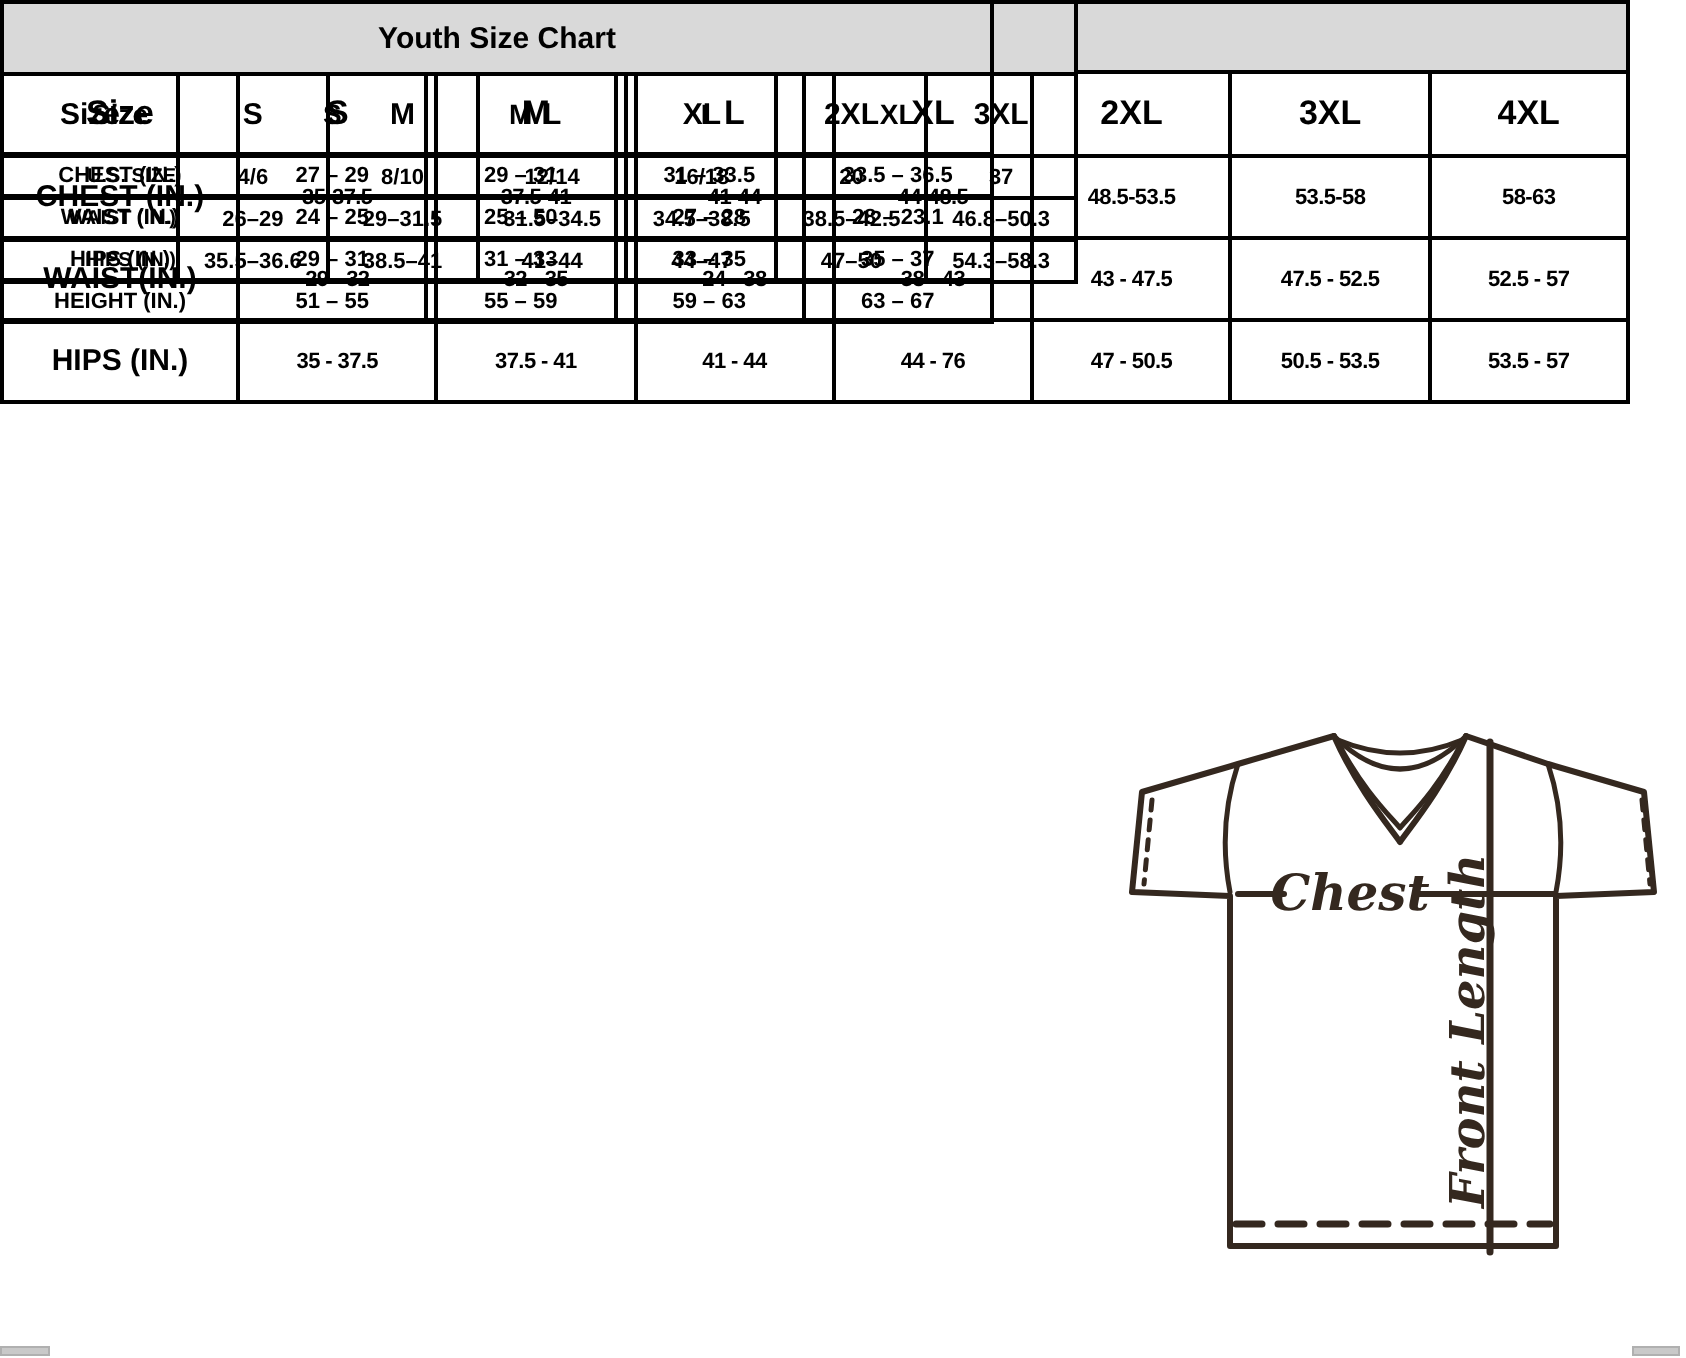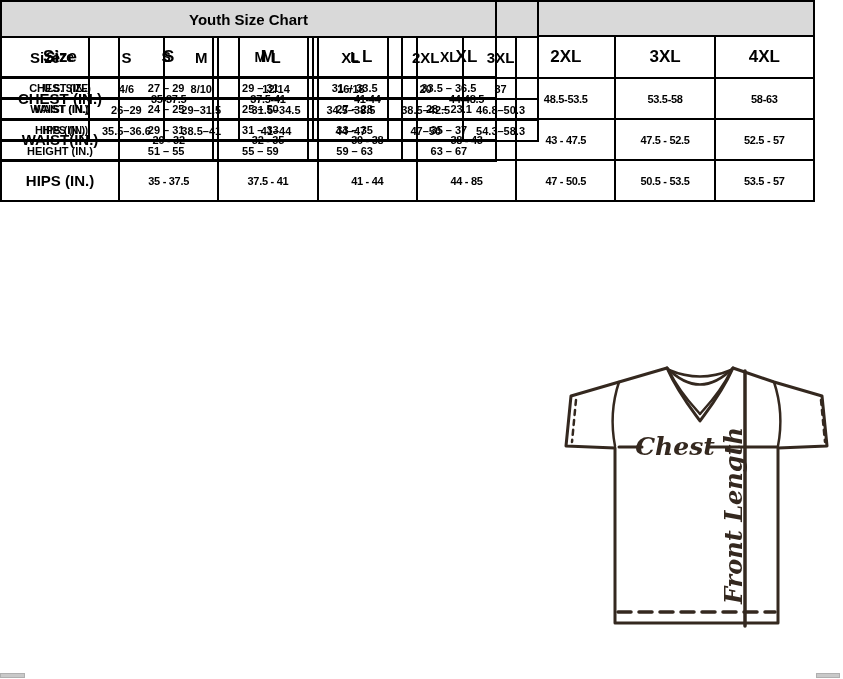--- a/index.html
+++ b/index.html
@@ -105,32 +105,32 @@
           <td>41-44</td>
           <td>44-48.5</td>
           <td>48.5-53.5</td>
           <td>53.5-58</td>
           <td>58-63</td>
         </tr>
         <tr>
           <td class="row-label">WAIST(IN.)</td>
           <td>29 - 32</td>
           <td>32 - 35</td>
-          <td>39 - 38</td>
+          <td>24 - 38</td>
           <td>38 - 43</td>
           <td>43 - 47.5</td>
           <td>47.5 - 52.5</td>
           <td>52.5 - 57</td>
         </tr>
         <tr>
           <td class="row-label">HIPS (IN.)</td>
           <td>35 - 37.5</td>
           <td>37.5 - 41</td>
           <td>41 - 44</td>
-          <td>44 - 85</td>
+          <td>44 - 76</td>
           <td>47 - 50.5</td>
           <td>50.5 - 53.5</td>
           <td>53.5 - 57</td>
         </tr>
       </tbody>
     </table>
 </div>
 
 <div class="chart-wrap">
   <table id="womens" class="size-table">

